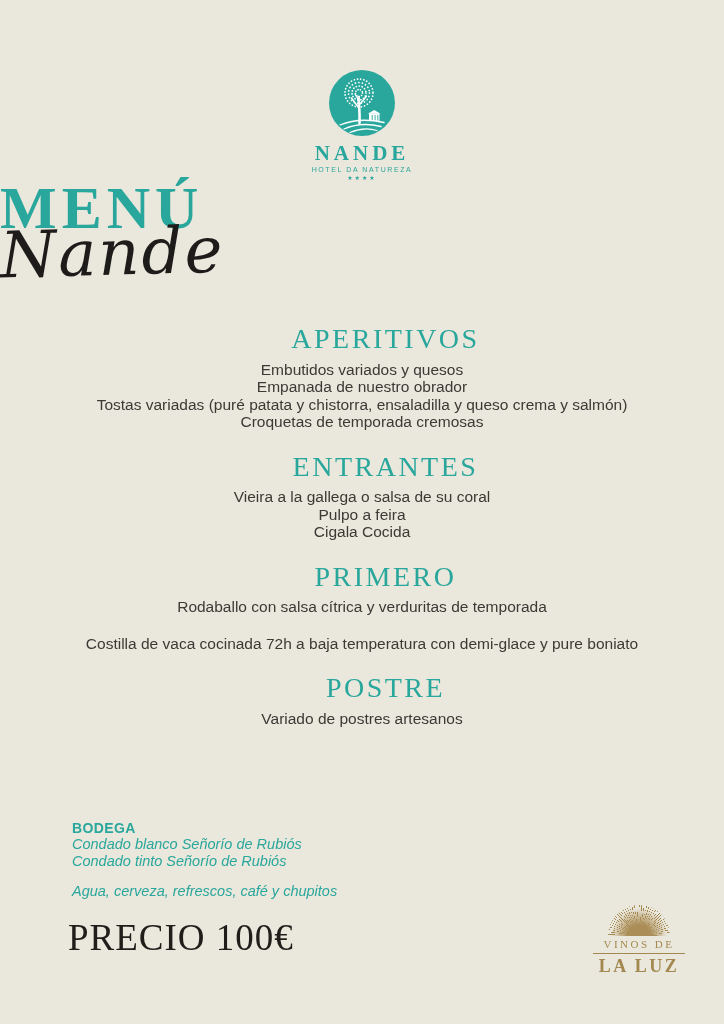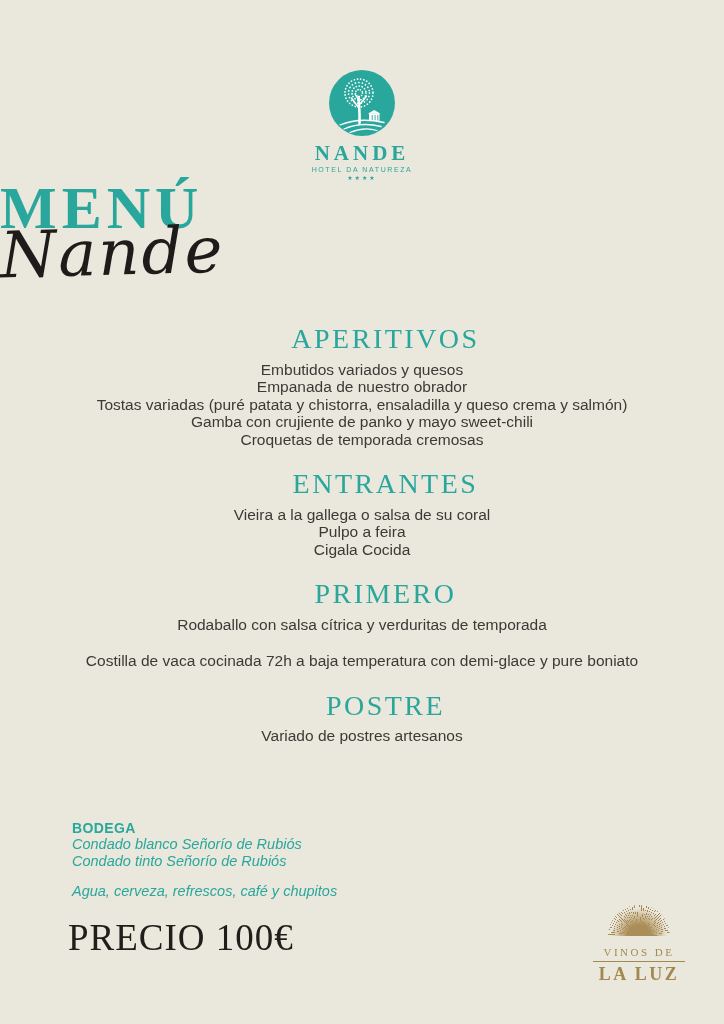--- a/index.html
+++ b/index.html
@@ -68,21 +68,21 @@
   .winery-block { position:absolute; right:28px; top:905px; width:114px; text-align:center; }
   .sunburst {
     width:62px; height:31px; margin:0 auto;
     border-radius:62px 62px 0 0;
     background:
       radial-gradient(circle at 50% 100%, #ab8e57 0%, #ab8e57 26%, rgba(171,142,87,0) 64%),
       repeating-conic-gradient(from 268deg at 50% 100%, #a3894f 0deg 1deg, rgba(163,137,79,0) 1deg 4.6deg);
   }
   .winery-line1 {
     font-family:"Liberation Serif", serif;
-    color:#a3894f; font-size:11px; letter-spacing:2.5px; margin-top:10px;
+    color:#a3894f; font-size:11px; letter-spacing:2.5px; margin-top:2px;
   }
   .winery-divider { border-top:1px solid #a3894f; width:92px; margin:3px auto 2px auto; }
   .winery-line2 {
     font-family:"Liberation Serif", serif;
     color:#a3894f; font-size:18px; font-weight:700; letter-spacing:2.5px;
   }
 </style>
 </head>
 <body>
 
@@ -130,21 +130,20 @@
     <div class="title-script">Nande</div>
   </div>
 
   <div class="sections">
 
     <div class="section">
       <div class="section-heading">APERITIVOS</div>
       <div class="item">Embutidos variados y quesos</div>
       <div class="item">Empanada de nuestro obrador</div>
       <div class="item">Tostas variadas (puré patata y chistorra, ensaladilla y queso crema y salmón)</div>
-      <div class="item">Gamba con crujiente de panko y mayo sweet-chili</div>
       <div class="item">Croquetas de temporada cremosas</div>
     </div>
 
     <div class="section">
       <div class="section-heading">ENTRANTES</div>
       <div class="item">Vieira a la gallega o salsa de su coral</div>
       <div class="item">Pulpo a feira</div>
       <div class="item">Cigala Cocida</div>
     </div>
 

